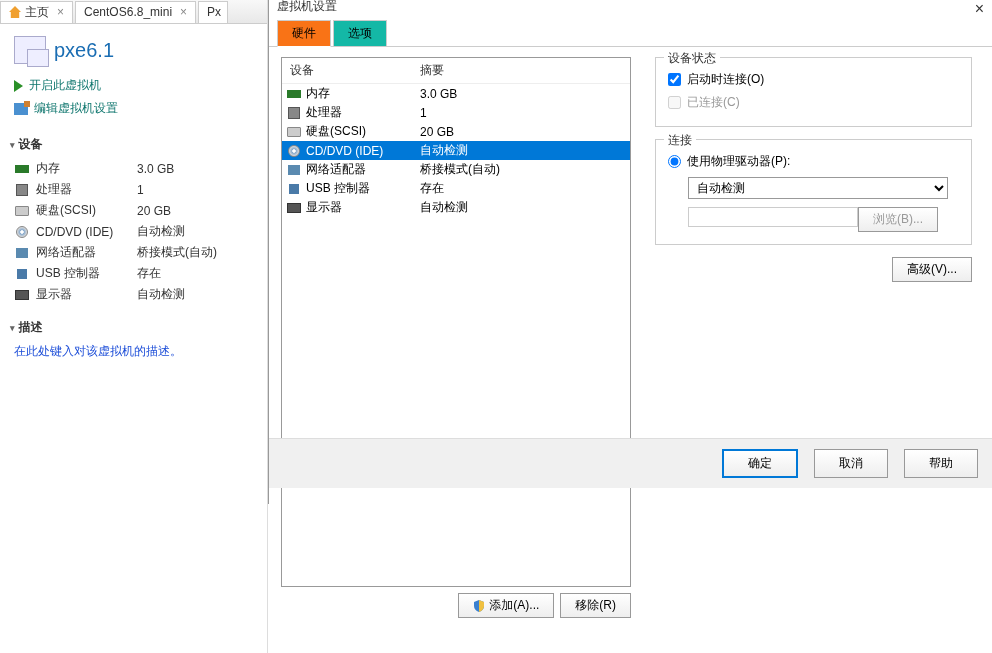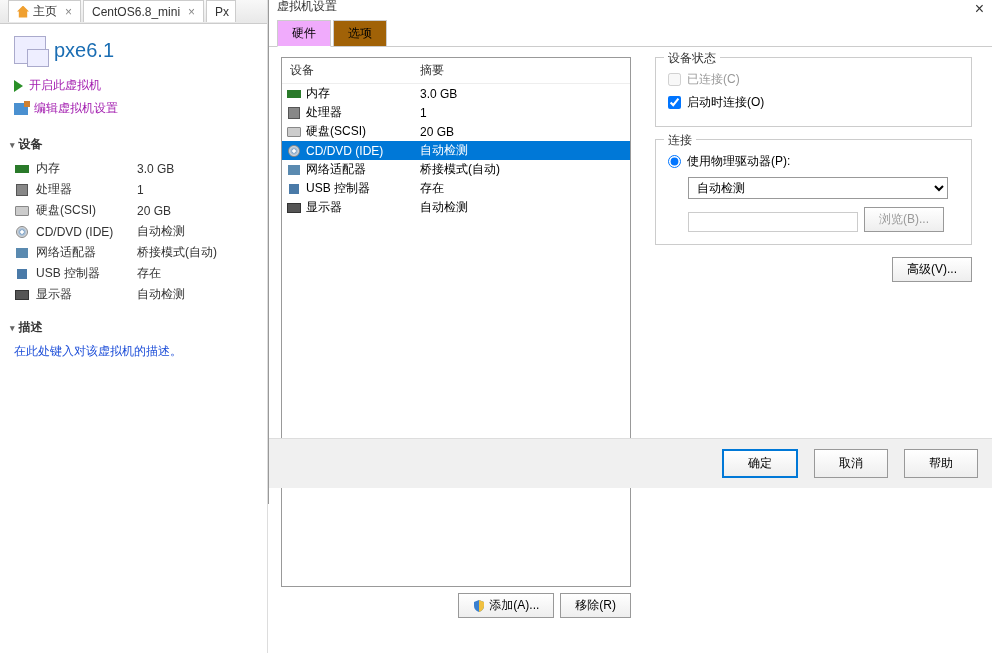--- a/index.html
+++ b/index.html
@@ -1,32 +1,32 @@
 <!DOCTYPE html>
 <html><head>
 <meta charset="utf-8">
 <style>
 * { box-sizing: border-box; margin: 0; padding: 0; font-family: "Microsoft YaHei", "Segoe UI", sans-serif; font-size: 12px; }
 body { background: #fff; width: 992px; height: 653px; overflow: hidden; position: relative; }
 
 
 .left-panel { position: absolute; left: 0; top: 0; width: 268px; height: 653px; background: #fff; border-right: 1px solid #ddd; }
-.tabs-bar { height: 24px; background: linear-gradient(#f8f8f8,#e8e8e8); border-bottom: 1px solid #ccc; display: flex; padding-left: 8px; }
+.tabs-bar { height: 24px; background: linear-gradient(#f8f8f8,#e8e8e8); border-bottom: 1px solid #ccc; display: flex; align-items: center; padding-left: 0; }
 .tab { height: 22px; background: #fff; border: 1px solid #ccc; border-bottom: none; padding: 2px 8px; margin-right: 2px; display: flex; align-items: center; gap: 4px; font-size: 11px; color: #333; }
 .tab .home-icon { width: 12px; height: 12px; background: #f0a030; clip-path: polygon(50% 0, 100% 50%, 85% 50%, 85% 100%, 15% 100%, 15% 50%, 0 50%); }
 .tab .close { color: #888; margin-left: 4px; }
 .tab.partial { overflow: hidden; }
 
 .vm-header { padding: 12px 14px 6px; display: flex; align-items: center; gap: 8px; }
 .vm-icon { width: 32px; height: 28px; border: 1px solid #aac; background: #eef; position: relative; }
 .vm-icon::after { content: ""; position: absolute; right: -4px; bottom: -4px; width: 20px; height: 16px; border: 1px solid #aac; background: #eef; }
 .vm-name { font-size: 20px; color: #1a6db3; font-weight: 400; }
 
 .vm-actions { padding: 4px 14px 10px; }
-.vm-action { display: flex; align-items: center; gap: 6px; color: #a21caf; padding: 3px 0; cursor: pointer; }
+.vm-action { display: flex; align-items: center; gap: 6px; color: #0f766e; padding: 3px 0; cursor: pointer; }
 .play-icon { width: 0; height: 0; border-left: 9px solid #2a9028; border-top: 6px solid transparent; border-bottom: 6px solid transparent; }
 .edit-icon { width: 14px; height: 12px; background: #4a90d0; position: relative; }
 .edit-icon::after { content: ""; position: absolute; right: -2px; top: -2px; width: 6px; height: 6px; background: #d08030; }
 
 .section-header { padding: 6px 10px 3px; font-weight: bold; color: #333; position: relative; }
 .section-header::before { content: "▾"; font-size: 9px; margin-right: 4px; color: #666; }
 
 .device-list { padding: 2px 14px 8px; }
 .device-row { display: flex; align-items: center; padding: 2px 0; gap: 6px; }
 .dev-icon { width: 16px; height: 12px; flex-shrink: 0; display: flex; align-items: center; justify-content: center; }
@@ -35,22 +35,22 @@
 
 .desc-text { padding: 4px 14px; color: #1d4ed8; }
 
 
 .dialog { position: absolute; left: 268px; top: 0; width: 724px; height: 504px; background: #fff; border-left: 1px solid #999; }
 .dlg-titlebar { position: absolute; top: -4px; left: 0; right: 0; height: 20px; display: flex; align-items: center; padding: 0 8px; background: #fff; }
 .dlg-titlebar-text { font-size: 12px; color: #333; }
 .dlg-close { position: absolute; right: 8px; top: 0px; font-size: 16px; color: #333; cursor: pointer; }
 
 .dlg-tabs { display: flex; border-bottom: 1px solid #ccc; padding: 4px 8px 0; gap: 2px; margin-top: 16px; }
-.dlg-tab { padding: 4px 14px; border: 1px solid #ccc; border-bottom: 1px solid #fff; background: #f0abfc; margin-bottom: -1px; position: relative; }
-.dlg-tab.inactive { background: #a16207; border-bottom: 1px solid #ccc; }
+.dlg-tab { padding: 4px 14px; border: 1px solid #ccc; border-bottom: 1px solid #fff; background: #f97316; margin-bottom: -1px; position: relative; }
+.dlg-tab.inactive { background: #14b8a6; border-bottom: 1px solid #ccc; }
 
 .dlg-body { display: flex; padding: 10px 12px; gap: 16px; }
 .hw-list-panel { width: 350px; }
 .hw-list { border: 1px solid #999; height: 530px; background: #fff; }
 .hw-header { display: flex; padding: 4px 8px; border-bottom: 1px solid #eee; font-weight: 400; color: #333; }
 .hw-header .col1 { width: 130px; }
 .hw-rows { }
 .hw-row { display: flex; padding: 1px 4px; align-items: center; gap: 4px; }
 .hw-row.selected { background: #0078d7; color: #fff; }
 .hw-row .hw-icon { width: 16px; height: 14px; flex-shrink: 0; display: flex; align-items: center; justify-content: center; }
@@ -59,21 +59,21 @@
 .btn { padding: 3px 14px; border: 1px solid #999; background: linear-gradient(#fff,#eee); cursor: pointer; display: inline-flex; align-items: center; gap: 4px; }
 .shield { width: 12px; height: 12px; }
 
 .right-panel { flex: 1; padding: 0 8px; }
 .group { border: 1px solid #ccc; padding: 10px 12px 12px; margin-bottom: 12px; position: relative; }
 .group-title { position: absolute; top: -8px; left: 8px; background: #fff; padding: 0 4px; color: #333; }
 .checkbox-row, .radio-row { display: flex; align-items: center; gap: 6px; padding: 3px 0; }
 .checkbox-row.disabled { color: #999; }
 input[type="checkbox"], input[type="radio"] { margin: 0; }
 .select { width: 260px; padding: 2px 4px; border: 1px solid #999; background: #fff; margin: 4px 0 8px 20px; }
-.select-row { display: flex; align-items: flex-end; gap: 6px; margin-left: 20px; }
+.select-row { display: flex; align-items: flex-start; margin-left: 20px; }
 .text-input { width: 170px; padding: 2px 4px; border: 1px solid #ccc; background: #fff; }
 .adv-btn-row { display: flex; justify-content: flex-end; margin-top: 4px; }
 
 .dlg-footer { position: absolute; bottom: 16px; left: 0; right: 0; padding: 10px 14px; display: flex; justify-content: flex-end; gap: 16px; background: #f0f0f0; border-top: 1px solid #ddd; }
 .dlg-footer .btn { padding: 4px 24px; }
 .dlg-footer .btn.primary { border: 2px solid #0078d7; }
 
 
 .ic-mem { width: 14px; height: 8px; background: #2a7a2a; }
 .ic-cpu { width: 12px; height: 12px; background: #888; border: 1px solid #555; }
@@ -253,27 +253,27 @@
             </svg>
           <span>添加(A)...</span>
         </button>
         <button class="btn">移除(R)</button>
       </div>
     </div>
 
     <div class="right-panel">
       <div class="group">
         <span class="group-title">设备状态</span>
+        <div class="checkbox-row">
+          <input type="checkbox" checked="" style="">
+          <span>启动时连接(O)</span>
+        </div>
         <div class="checkbox-row disabled">
           <input type="checkbox" disabled="" style="">
           <span>已连接(C)</span>
-        </div>
-        <div class="checkbox-row">
-          <input type="checkbox" checked="" style="">
-          <span>启动时连接(O)</span>
         </div>
       </div>
 
       <div class="group">
         <span class="group-title">连接</span>
         <div class="radio-row">
           <input type="radio" name="conn" checked="" style="">
           <span>使用物理驱动器(P):</span>
         </div>
         <select class="select">

